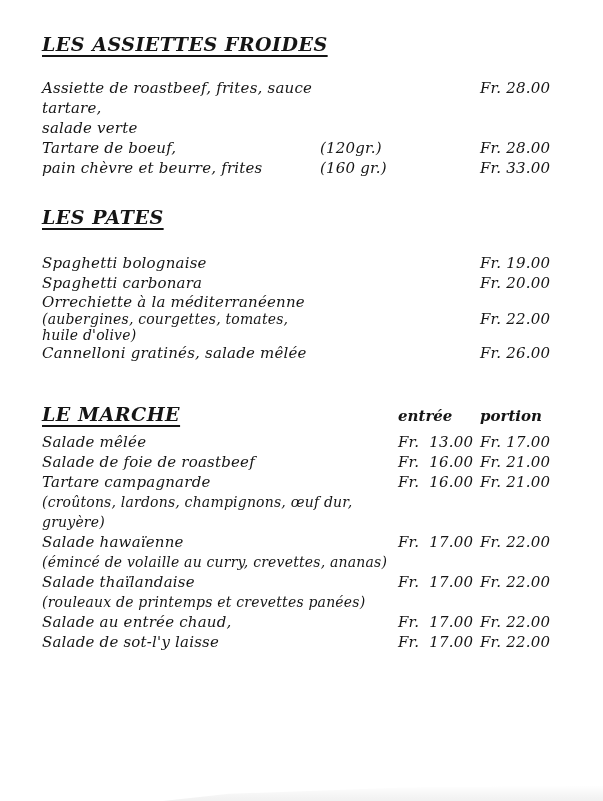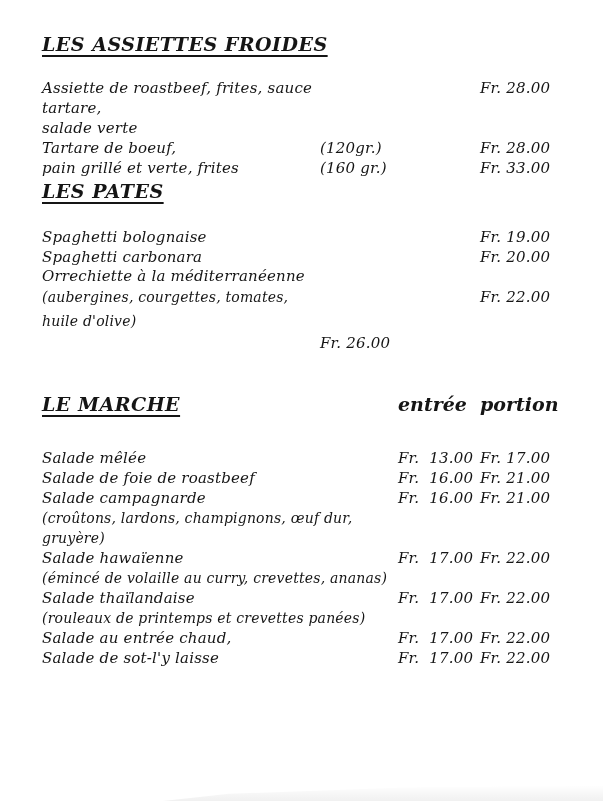--- a/index.html
+++ b/index.html
@@ -19,44 +19,44 @@
     display: inline-block;
     font-size: 19px;
     line-height: 26px;
     font-weight: bold;
     letter-spacing: 0.5px;
     text-decoration: underline;
     text-decoration-thickness: 1.5px;
     text-underline-offset: 4px;
   }
   .section { margin: 0; }
-  .sec-gap-1 { }
+  .sec-gap-1 { margin-top: 26px; }
   .sec-gap-2 { margin-top: 38px; }
   .title-row { margin-bottom: 21px; }
   .title-row-2 { margin-bottom: 23px; }
   .row {
     display: grid;
     grid-template-columns: 278px 160px 1fr;
     font-size: 15px;
     line-height: 20px;
     letter-spacing: 0.2px;
   }
   .row-marche { grid-template-columns: 356px 82px 1fr; }
   .row .cell-price, .row .cell-entree { white-space: pre; }
   .desc { font-size: 14px; }
   .tight { line-height: 18px; font-style: italic; }
-  .after-tight { line-height: 24px; }
+  .after-tight { line-height: 16px; }
   .marche-header {
     display: grid;
     grid-template-columns: 356px 82px 1fr;
     align-items: baseline;
-    margin-bottom: 31px;
+    margin-bottom: 3px;
   }
   .col-head {
-    font-size: 19px;
+    font-size: 15px;
     font-weight: bold;
     line-height: 26px;
   }
   .edge-shadow {
     position: absolute;
     bottom: 0;
     right: 0;
     width: 440px;
     height: 18px;
     background: linear-gradient(to bottom, rgba(0,0,0,0.0) 10%, rgba(0,0,0,0.055) 95%);
@@ -82,21 +82,21 @@
       <span class="cell-name">salade verte</span>
       <span></span>
       <span></span>
     </div>
     <div class="row">
       <span class="cell-name">Tartare de boeuf,</span>
       <span class="cell-weight">(120gr.)</span>
       <span class="cell-price">Fr. 28.00</span>
     </div>
     <div class="row">
-      <span class="cell-name">pain grillé et verte, frites</span>
+      <span class="cell-name">pain chèvre et beurre, frites</span>
       <span class="cell-weight">(160 gr.)</span>
       <span class="cell-price">Fr. 33.00</span>
     </div>
   </div>
 
   <div class="section sec-gap-1">
     <div class="title-row title-row-2">
       <span class="section-title">LES PATES</span>
     </div>
     <div class="row">
@@ -113,20 +113,21 @@
       <span class="cell-name">Orrechiette à la méditerranéenne</span>
       <span></span>
       <span></span>
     </div>
     <div class="row after-tight">
       <span class="cell-name desc">(aubergines, courgettes, tomates, huile d'olive)</span>
       <span></span>
       <span class="cell-price">Fr. 22.00</span>
     </div>
     <div class="row">
+      <span class="cell-name">Cannelloni gratinés, salade mêlée</span>
       <span></span>
       <span class="cell-price">Fr. 26.00</span>
     </div>
   </div>
 
   <div class="section sec-gap-2">
     <div class="marche-header">
       <span class="section-title">LE MARCHE</span>
       <span class="col-head">entrée</span>
       <span class="col-head">portion</span>
@@ -138,21 +139,21 @@
       <span class="cell-price">Fr. 17.00</span>
     </div>
 
     <div class="row row-marche">
       <span class="cell-name">Salade de foie de roastbeef</span>
       <span class="cell-entree">Fr.  16.00</span>
       <span class="cell-price">Fr. 21.00</span>
     </div>
 
     <div class="row row-marche">
-      <span class="cell-name">Salade campagnarde</span>
+      <span class="cell-name">Tartare campagnarde</span>
       <span class="cell-entree">Fr.  16.00</span>
       <span class="cell-price">Fr. 21.00</span>
     </div>
     <div class="row row-marche">
       <span class="cell-name desc">(croûtons, lardons, champignons, œuf dur, gruyère)</span>
       <span></span>
       <span></span>
     </div>
 
     <div class="row row-marche">

